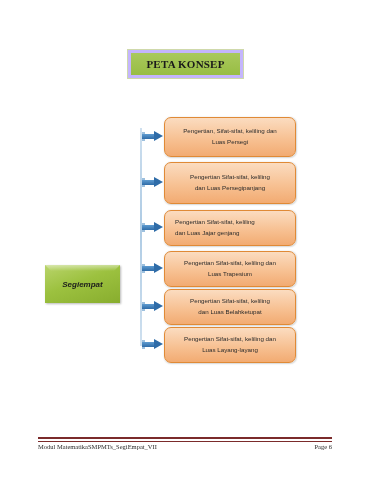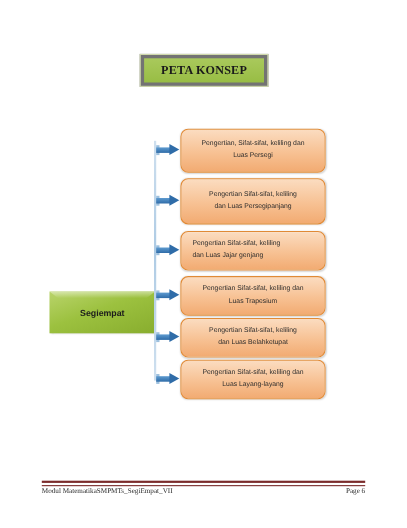--- a/index.html
+++ b/index.html
@@ -15,21 +15,21 @@
     font-family: "Liberation Sans", sans-serif;
   }
 
   
   #title-banner {
     position: absolute;
     left: 127px;
     top: 49px;
     width: 117px;
     height: 30px;
-    background: #737373;
+    background: #c4b5fd;
     border: 1px solid #cfd9ab;
     box-sizing: border-box;
     padding: 3px;
   }
   #title-banner-inner {
     width: 100%;
     height: 100%;
     background: #9ec24c;
     background: linear-gradient(180deg, #a9c95c 0%, #98bd44 100%);
     display: flex;
@@ -44,22 +44,23 @@
     color: #1a1a1a;
     letter-spacing: 0.2px;
     white-space: nowrap;
   }
 
   
   #segiempat-node {
     position: absolute;
     left: 45px;
     top: 265px;
-    width: 96px;
+    width: 75px;
     height: 38px;
+    font-style: italic;
   }
   #segiempat-shape {
     width: 100%;
     height: 100%;
     position: relative;
     background: #9cc042;
     background: linear-gradient(160deg, #b9d46b 0%, #9cc13f 45%, #88ad2e 100%);
     box-shadow: 1px 1px 2px rgba(0,0,0,0.28);
     display: flex;
     align-items: center;

